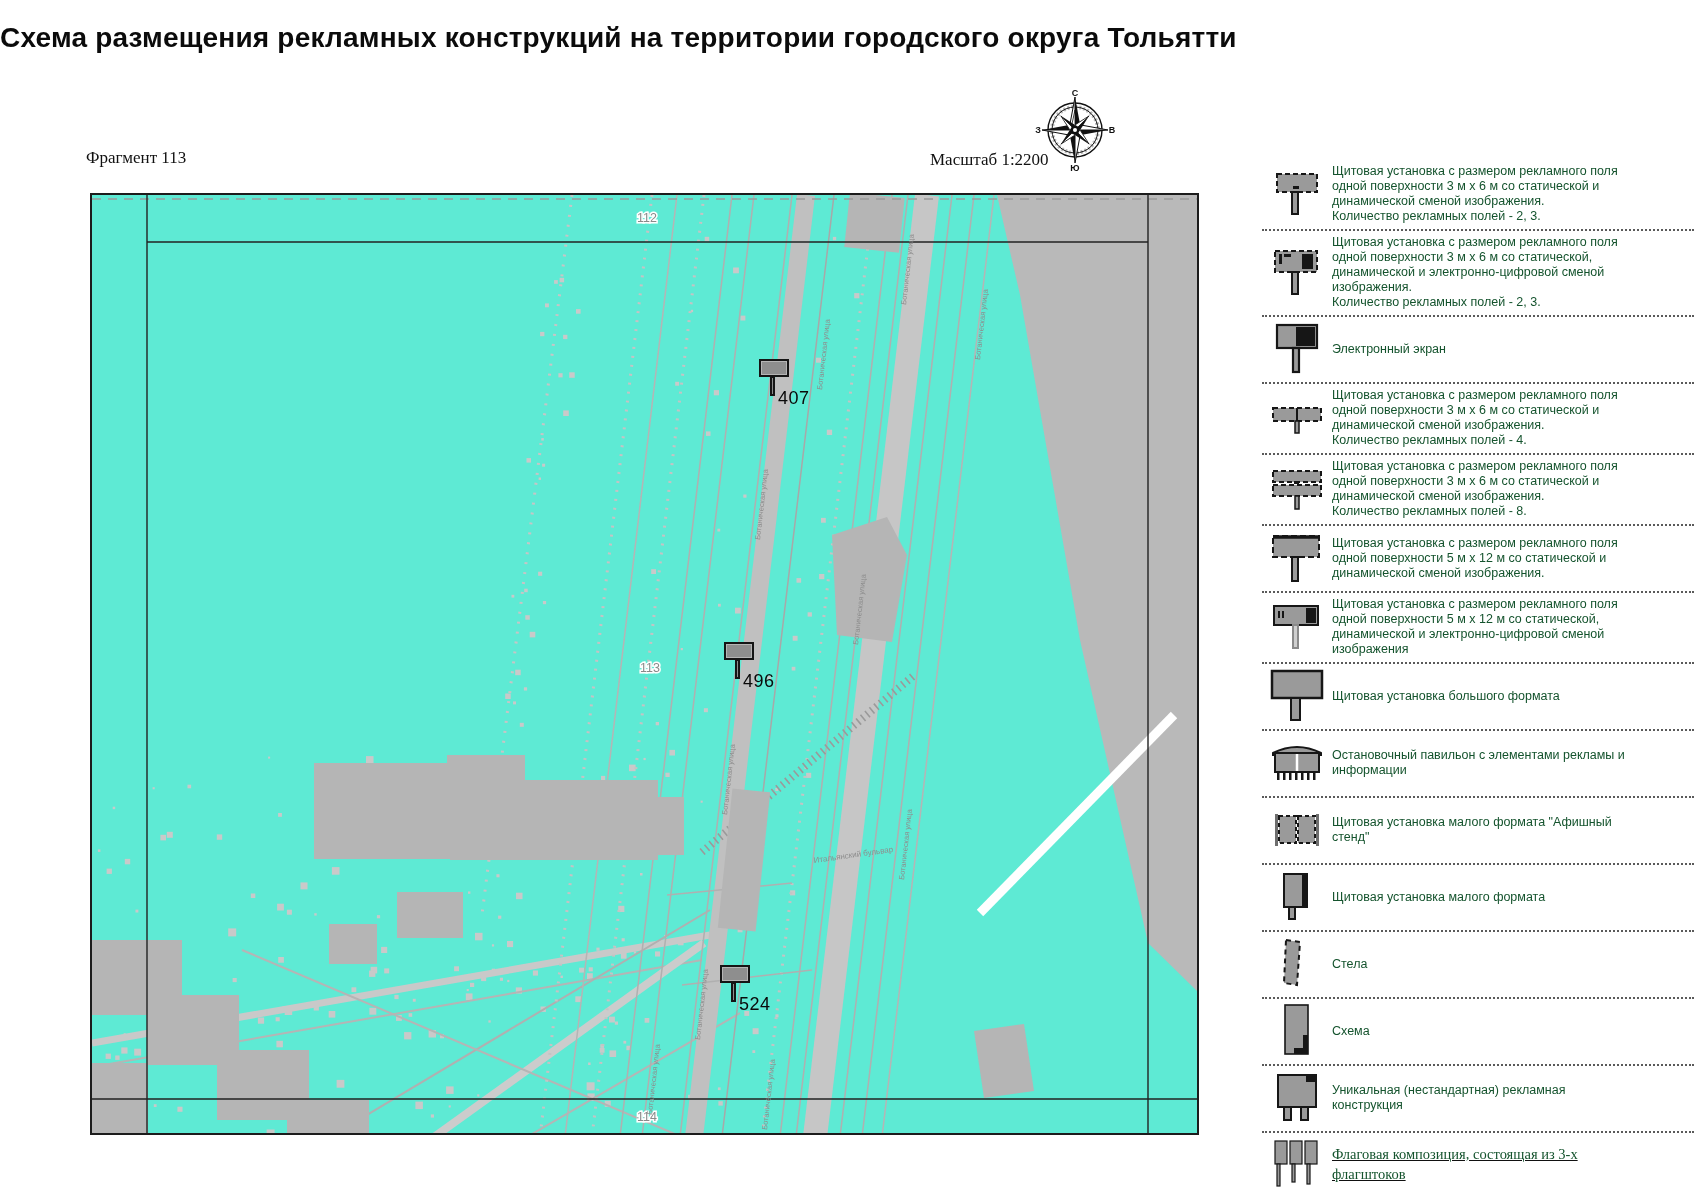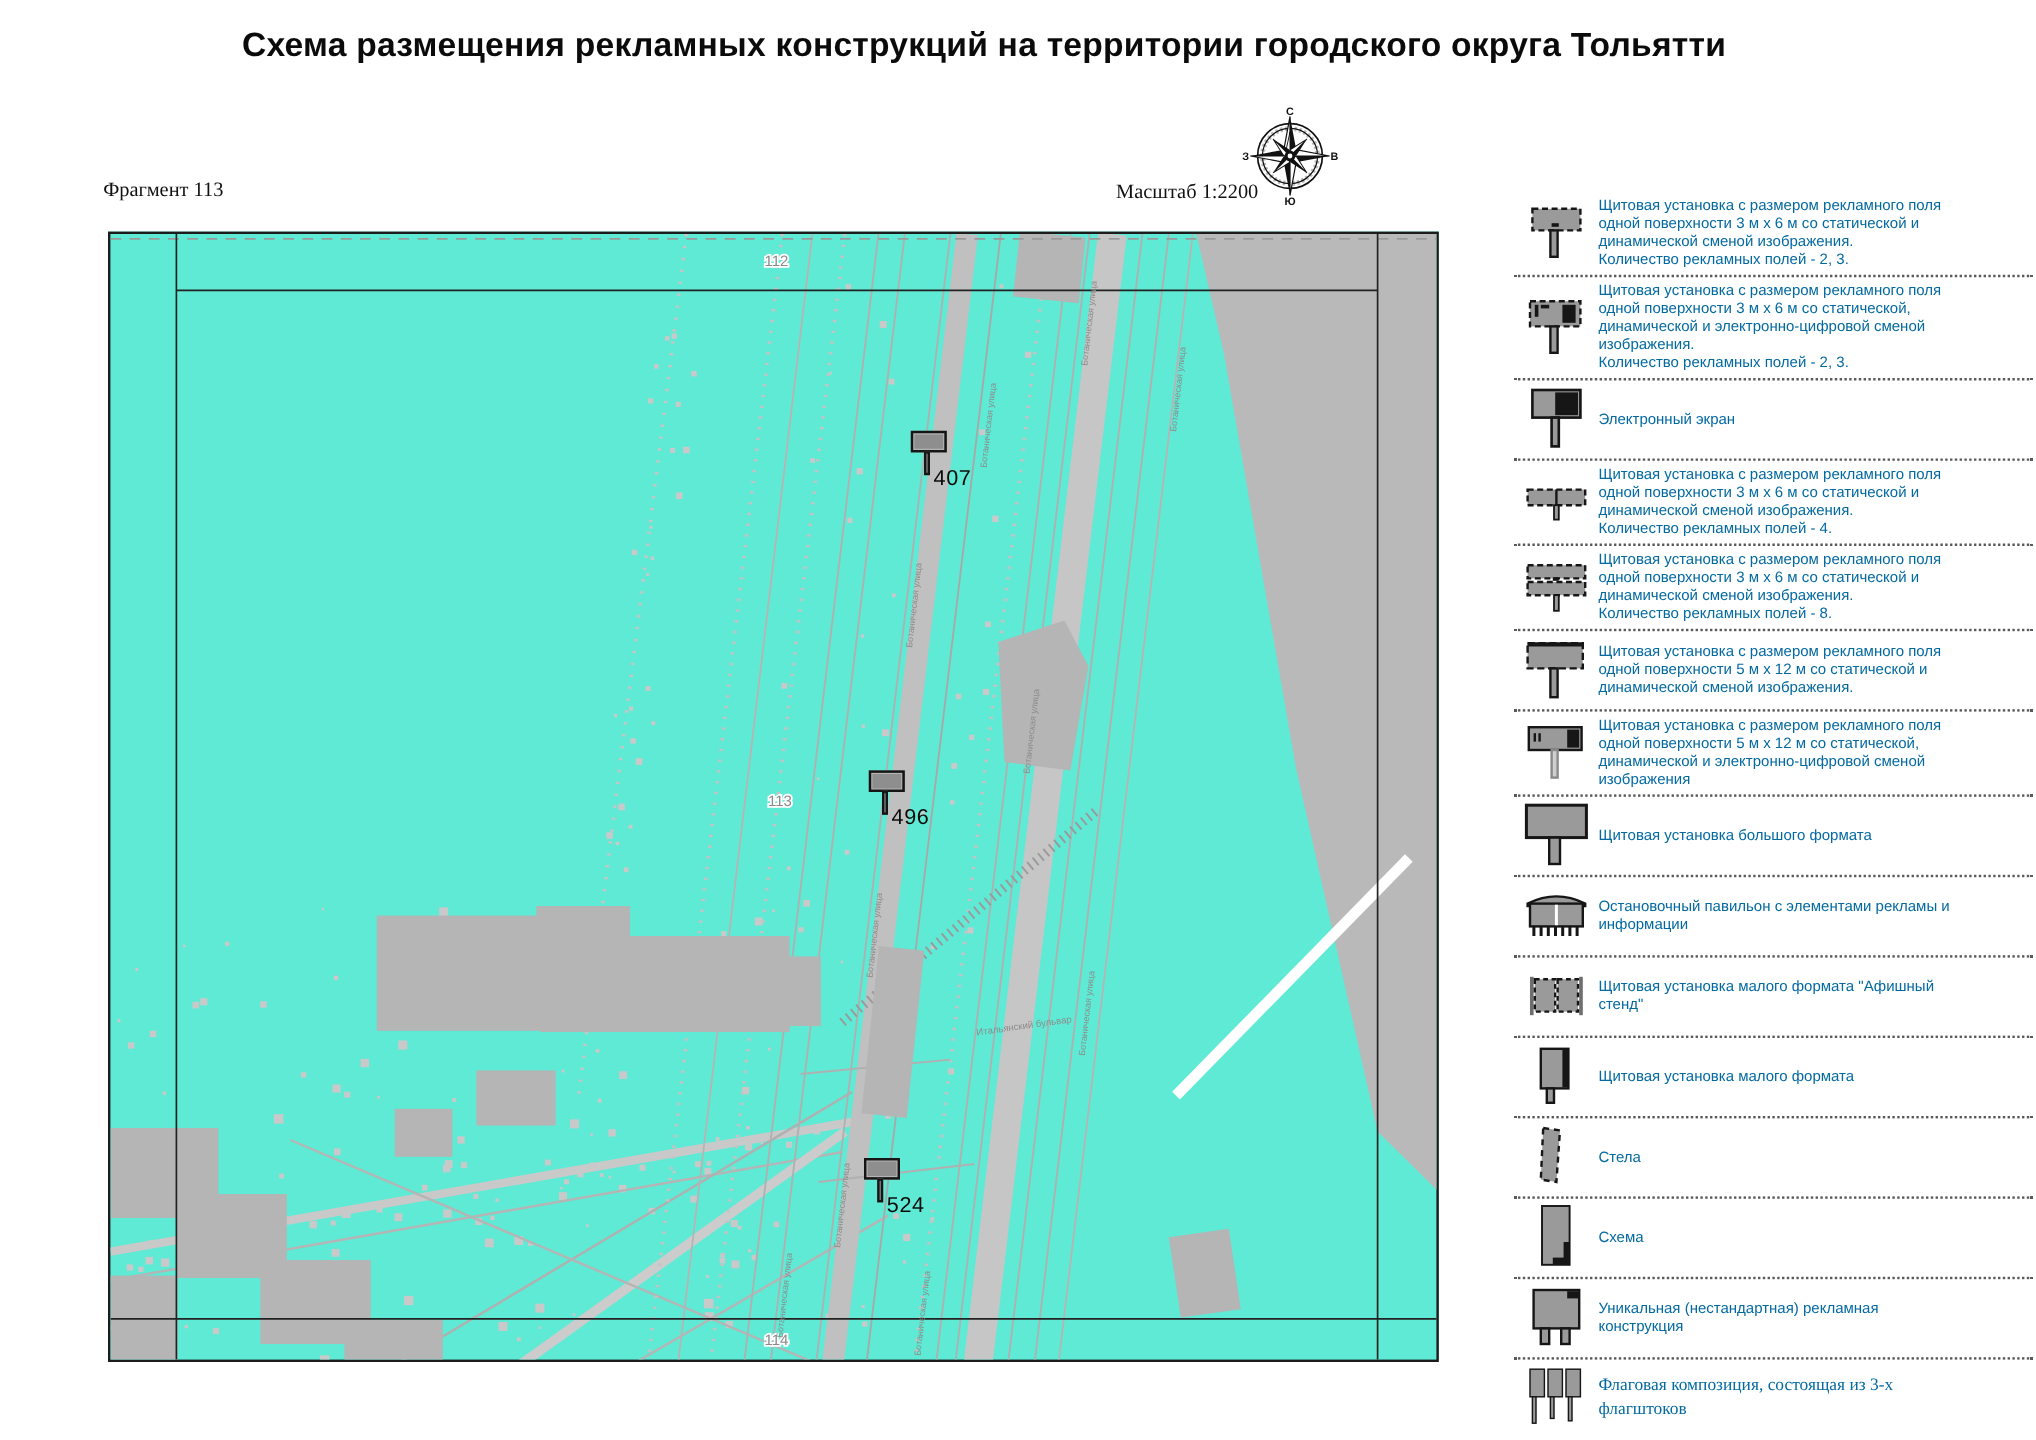--- a/index.html
+++ b/index.html
@@ -2,21 +2,21 @@
 <html><head>
 <meta charset="utf-8">
 <style>
   html,body{margin:0;padding:0;}
   body{
     width:1697px;height:1200px;position:relative;background:#ffffff;
     font-family:"Liberation Sans",sans-serif;color:#111;overflow:hidden;
   }
   
   .page-title{
-    position:absolute;left:0;top:22px;width:1640px;text-align:center;
+    position:absolute;left:0;top:22px;width:1640px;
     font-size:28px;font-weight:bold;letter-spacing:.2px;color:#0b0b0b;
   }
   .fragment-label{
     position:absolute;left:86px;top:148px;
     font-family:"Liberation Serif",serif;font-size:17px;color:#111;
   }
   .scale-label{
     position:absolute;left:930px;top:150px;
     font-family:"Liberation Serif",serif;font-size:17px;color:#111;
   }
@@ -40,24 +40,24 @@
   .marker .mlabel{
     position:absolute;left:19px;top:29px;font-size:18px;font-weight:normal;color:#0a0a0a;
     letter-spacing:.5px;
   }
   
   .legend{position:absolute;left:1262px;top:160px;width:432px;}
   .legend-row{
     display:flex;align-items:center;min-height:56px;padding:4px 0 5px 0;
     border-bottom:2px dotted #5a5a5a;
   }
-  .legend-row:last-child{border-bottom:none;}
+  .legend-row:last-child{border-bottom:none;text-decoration:underline;}
   .legend-icon{flex:0 0 70px;display:flex;justify-content:center;align-items:center;}
   .legend-text{
-    flex:0 0 300px;max-width:300px;font-size:12.5px;line-height:1.2;color:#0369a1;
+    flex:0 0 300px;max-width:300px;font-size:12.5px;line-height:1.2;color:#14532d;
     white-space:pre-line;
   }
   .legend-row:last-child .legend-text{
     font-family:"Liberation Serif",serif;font-size:14.5px;line-height:1.35;
   }
   .licon{fill:#9a9a9a;stroke:#161616;}
 </style>
 </head>
 <body>
 

